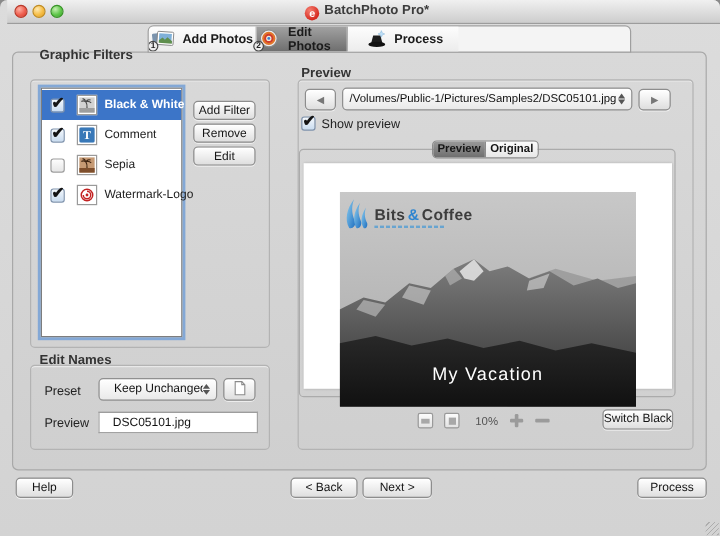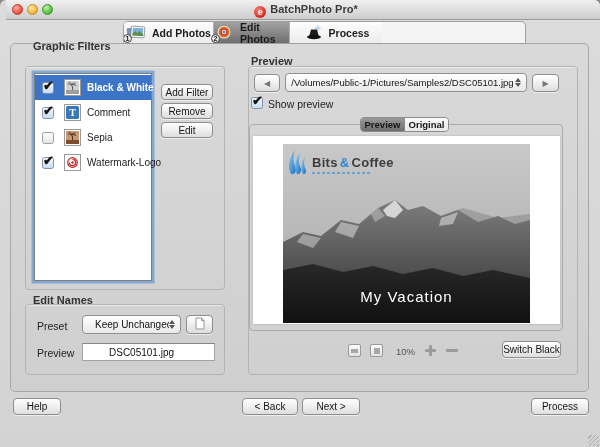--- a/index.html
+++ b/index.html
@@ -59,32 +59,32 @@
   .sublabel{position:absolute;font-size:10.5px;color:#222}
   .dropdown{position:absolute;display:flex;align-items:center;border:1px solid #909090;border-radius:4px;
     background:linear-gradient(#ffffff,#e9e9e9);box-shadow:inset 0 1px 0 #fff;font-size:10px;color:#111}
   .dd-text{flex:1;padding-left:12px;white-space:nowrap;overflow:hidden}
   .dd-text.center{text-align:center;padding-left:4px;font-size:9.5px}
   .stepper{display:flex;flex-direction:column;gap:1px;margin:0 5px 0 auto}
   .stepper i{width:0;height:0;border-left:3.5px solid transparent;border-right:3.5px solid transparent}
   .stepper .up{border-bottom:4px solid #555}
   .stepper .down{border-top:4px solid #555}
   .field{position:absolute;border:1px solid #a2a2a2;border-top-color:#868686;background:#fff;
-    font-size:10px;color:#111;padding-left:26px;font-family:"Liberation Sans",sans-serif}
+    font-size:10px;color:#111;padding-left:11px;font-family:"Liberation Sans",sans-serif}
   
   .arrowglyph{font-size:8px;color:#777}
   .vtabs{position:absolute;left:360px;top:117px;width:89px;height:15px;display:flex;
     border:1px solid #8c8c8c;border-radius:4px;overflow:hidden;z-index:3}
   .vtab{flex:1;display:flex;align-items:center;justify-content:center;font-size:9.5px;font-weight:700;
     color:#161616;background:linear-gradient(#fbfbfb,#e7e7e7)}
   .vtab+.vtab{border-left:1px solid #8c8c8c}
   .vtab.selected{background:linear-gradient(#989898,#6f6f6f)}
   .previewframe{position:absolute;left:249px;top:124px;width:314px;height:207px;border:1px solid #ababab;border-radius:4px}
   .canvas{position:absolute;left:253px;top:136px;width:307px;height:188px;background:#fff;box-shadow:0 0 2px rgba(0,0,0,.18)}
-  .photo{position:absolute;left:30px;top:8px;width:247px;height:209px;overflow:hidden}
+  .photo{position:absolute;left:30px;top:24px;width:247px;height:209px;overflow:hidden}
   .photo svg{display:block}
   .wmlogo{position:absolute;left:4px;top:2px;display:flex}
   .wmtextwrap{margin-left:3px;margin-top:9px}
   .wmtext{font-size:13px;font-weight:700;color:#3d3d3d;letter-spacing:.3px;white-space:nowrap}
   .wm-amp{color:#2f85d0;padding:0 2px}
   .tagline{height:2px;width:58px;margin-top:2px;
     background:repeating-linear-gradient(90deg,#4a9ad4 0 3px,transparent 3px 5px);opacity:.75}
   .caption{position:absolute;left:0;right:0;top:144px;text-align:center;color:#fff;font-size:15px;letter-spacing:1px}
   
   .mini{position:absolute;width:13px;height:13px;border:1px solid #9a9a9a;border-radius:2px;

